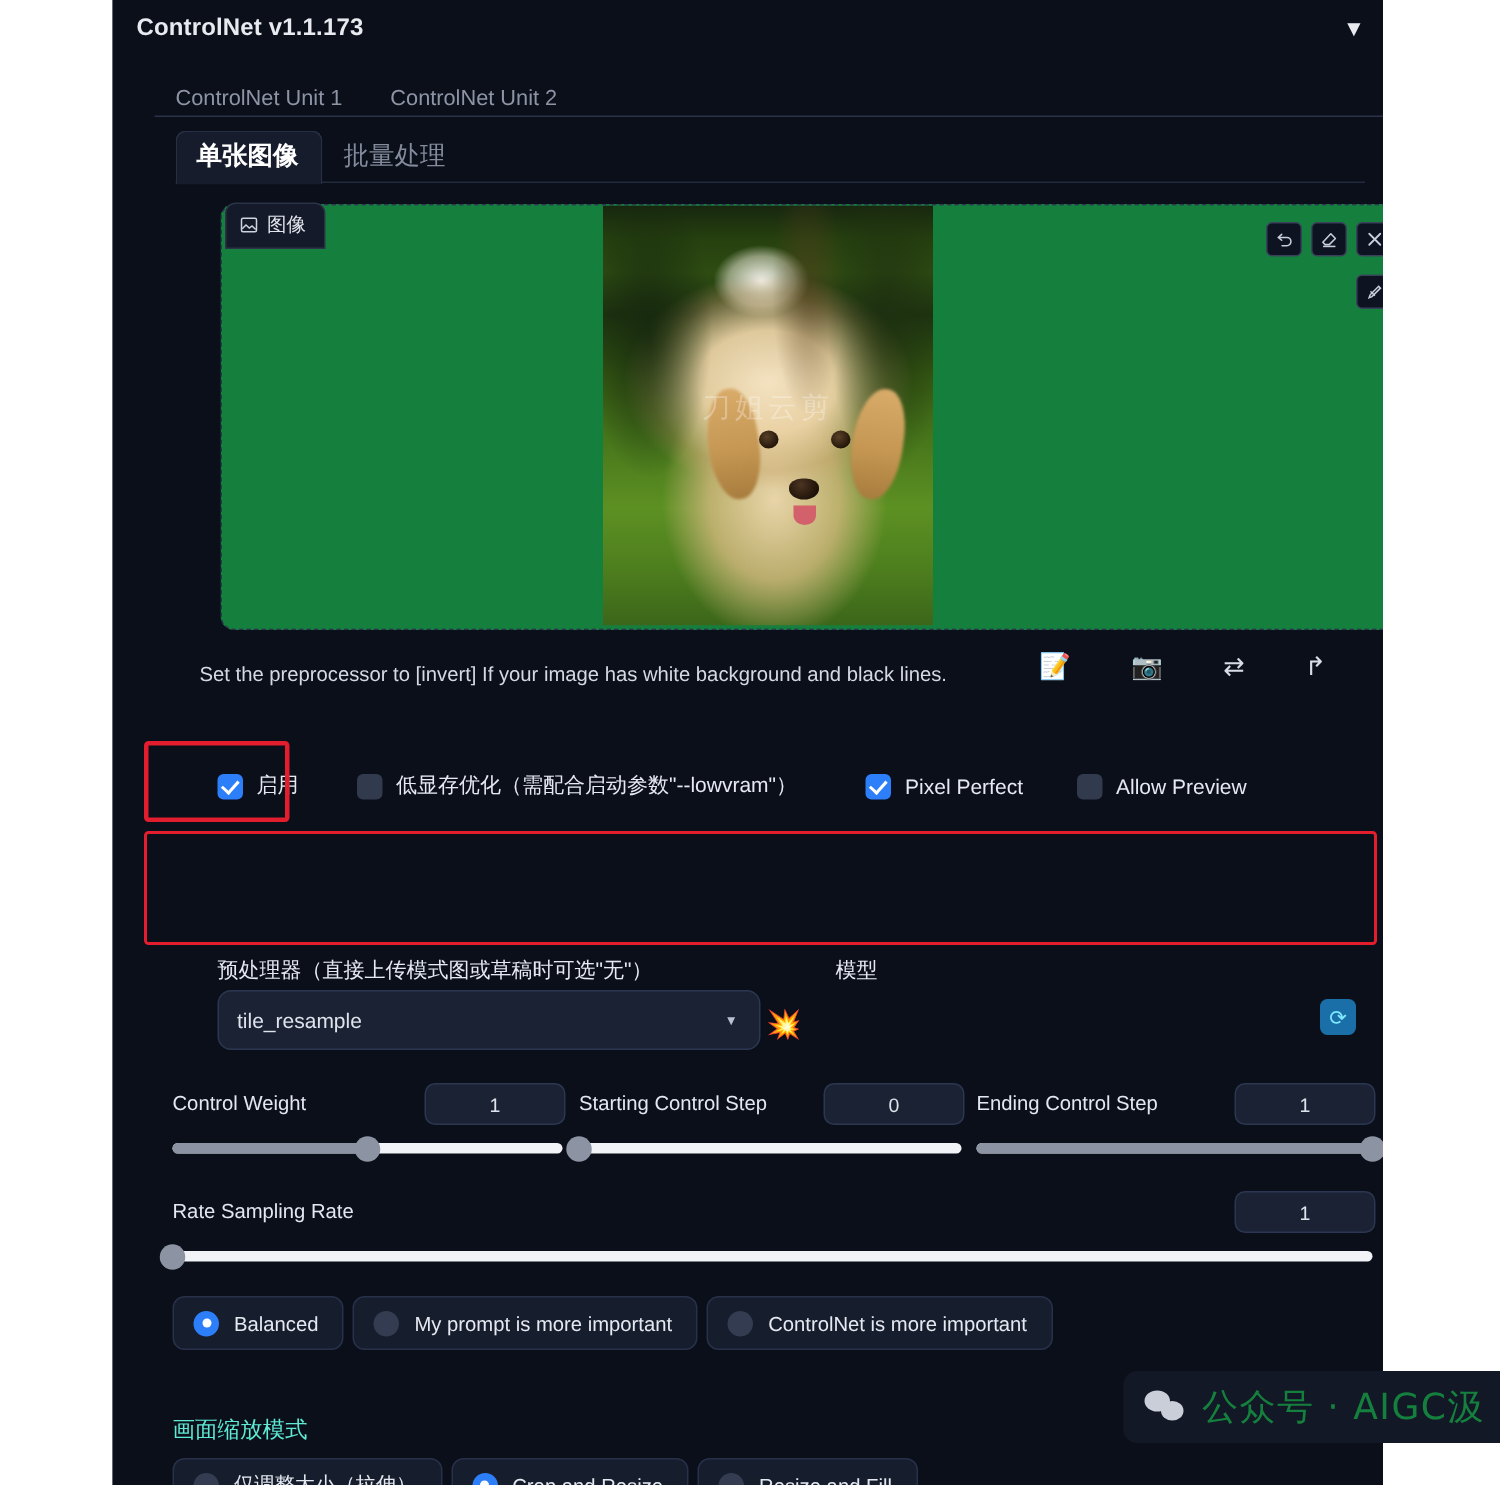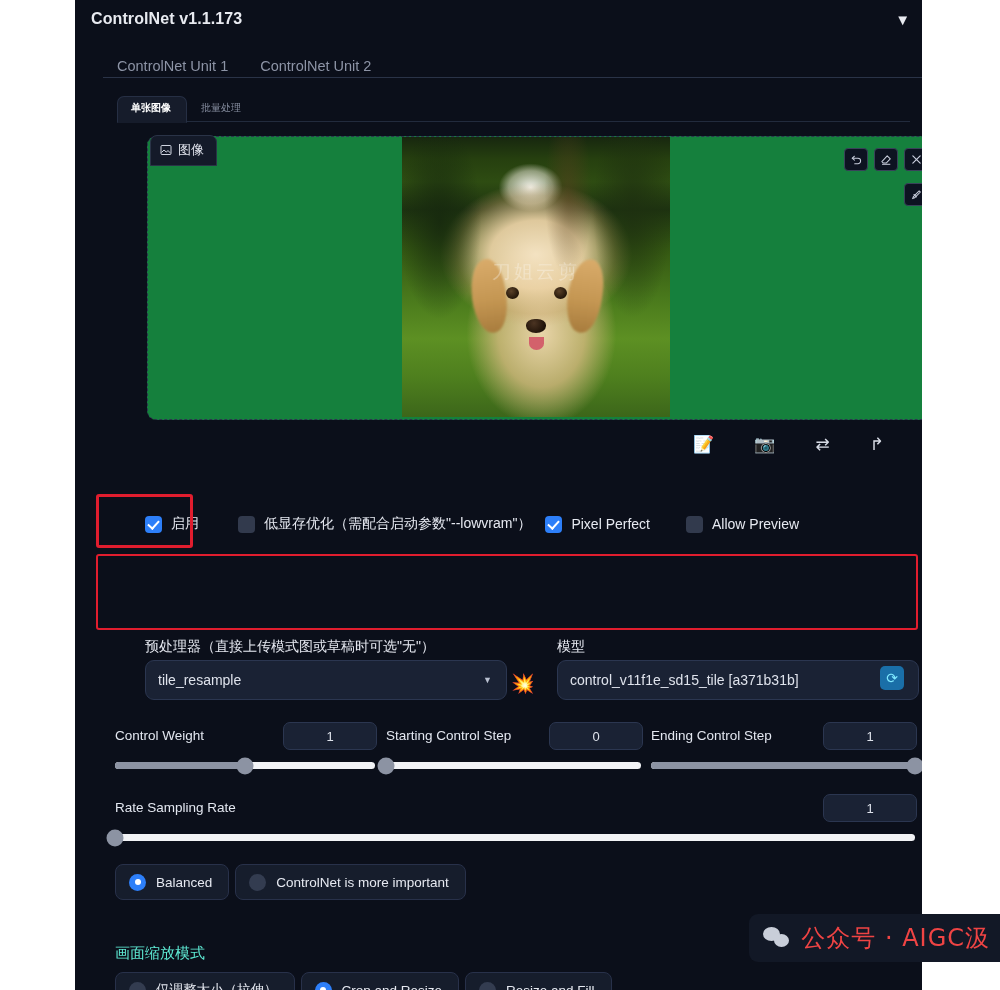--- a/index.html
+++ b/index.html
@@ -69,21 +69,21 @@
     position:absolute; left:14px; top:12px; right:4px; height:32px;
     display:flex; align-items:flex-end;
   }
   .sub-tabs:after{
     content:""; position:absolute; left:0; right:0; bottom:0;
     height:1px; background:#222b3d;
   }
   .sub-tab{
     position:relative; z-index:2;
     padding:5px 16px 7px 14px;
-    font-size:10px; color:#848b9d;
+    font-size:17px; color:#848b9d;
     cursor:pointer; white-space:nowrap;
   }
   .sub-tab.active{
     color:#ffffff; font-weight:700;
     background:#161c2b;
     border:1px solid #262f44;
     border-bottom:1px solid #161c2b;
     border-radius:7px 7px 0 0;
     margin-bottom:-1px;
     padding:4px 15px 7px 13px;
@@ -99,21 +99,21 @@
     position:absolute; left:2px; top:-2px;
     display:flex; align-items:center; gap:6px;
     padding:5px 12px 6px 9px;
     background:#141a29;
     border:1px solid #2a3347;
     border-radius:7px 7px 0 0;
     font-size:13px; color:#e2e5ee;
   }
   .img-tab .ico svg{display:block;}
   .preview-wrap{
-    position:absolute; left:254px; top:0; width:268px; height:280px;
+    position:absolute; left:254px; top:0; width:220px; height:280px;
     overflow:hidden;
   }
   
   .photo{
     position:absolute; inset:0;
     background:
       radial-gradient(ellipse 120px 90px at 50% 42%, rgba(246,228,196,.98) 0%, rgba(238,212,168,.92) 38%, rgba(206,167,112,.35) 66%, rgba(0,0,0,0) 80%),
       radial-gradient(ellipse 96px 120px at 52% 70%, rgba(240,216,176,.95) 0%, rgba(221,188,134,.75) 45%, rgba(0,0,0,0) 78%),
       radial-gradient(ellipse 40px 30px at 48% 18%, rgba(252,250,246,.95) 0%, rgba(245,240,228,.5) 55%, rgba(0,0,0,0) 80%),
       linear-gradient(180deg,
@@ -317,21 +317,21 @@
   }
   .dot.on{background:#2d7ff9;}
   .dot.on:after{content:"";width:6px;height:6px;border-radius:50%;background:#fff;}
   
   .wm{
     position:absolute; right:0; bottom:28px;
     display:flex;align-items:center;gap:10px;
     padding:8px 10px 8px 14px;
     background:#121826;
     border-radius:9px 0 0 9px;
-    color:#ef4444;
+    color:#15803d;
     font-size:24px;
     letter-spacing:1px;
     white-space:nowrap;
     font-family:"DejaVu Sans", sans-serif;
     z-index:20;
   }
   .wm .wx{
     width:28px;height:22px;flex:none;position:relative;
   }
   .wm .wx:before,.wm .wx:after{
@@ -408,59 +408,56 @@
           <div class="tool-btn">
             <svg width="12" height="12" viewBox="0 0 14 14" fill="none" stroke="#c9cedd" stroke-width="1.2" stroke-linecap="round">
               <path d="M10.6 2.2 L12 3.6 L5.4 10.2 L3.2 11 L4 8.8 Z"></path>
               <path d="M4.6 6.4 L7.4 9.2"></path>
             </svg>
           </div>
         </div>
       </div>
 
       <div class="hint-row">
+        <div class="hint-text">Set the preprocessor to [invert] If your image has white background and black lines.</div>
         <div class="hint-icons">
           <span class="hint-ico">📝</span>
           <span class="hint-ico">📷</span>
           <span class="hint-ico">⇄</span>
           <span class="hint-ico">↱</span>
         </div>
       </div>
 
       <div class="chk-row">
         <div class="chk" style="margin-left:12px;">
           <span class="box on"></span>
           <span>启用</span>
         </div>
         <div class="chk" style="margin-left:39px;">
           <span class="box"></span>
           <span>低显存优化（需配合启动参数"--lowvram"）</span>
         </div>
-        <div class="chk" style="margin-left:14px;">
+        <div class="chk" style="margin-left:46px;">
           <span class="box on"></span>
           <span>Pixel Perfect</span>
         </div>
         <div class="chk" style="margin-left:36px;">
           <span class="box"></span>
           <span>Allow Preview</span>
         </div>
       </div>
 
       <div class="pp-row">
         <div class="pp-label" style="left:12px;">预处理器（直接上传模式图或草稿时可选"无"）</div>
         <div class="dd" style="left:12px;width:336px;">
           <span>tile_resample</span>
           <span class="caret">▼</span>
         </div>
         <div class="pp-star">💥</div>
         <div class="pp-label" style="left:424px;">模型</div>
-        <div class="dd" style="left:424px;width:336px;">
-          <span>control_v11f1e_sd15_tile [a371b31b]</span>
-          <span class="caret">▼</span>
-        </div>
         <div class="refresh-btn">⟳</div>
       </div>
 
       <div class="slider-block" style="left:12px;top:650px;width:260px;">
         <div class="sl-label">Control Weight</div>
         <div class="sl-num" style="left:168px;">1</div>
         <div class="track" style="left:0;width:260px;">
           <div class="fill" style="width:50%;"></div>
           <div class="thumb" style="left:50%;"></div>
         </div>
@@ -492,20 +489,24 @@
       </div>
 
       <div class="grp-label" style="left:12px;top:790px;">Control Mode</div>
       <div class="radio-row" style="left:12px;top:786px;">
         <div class="rbtn">
           <span class="dot on"></span>
           <span>Balanced</span>
         </div>
         <div class="rbtn">
           <span class="dot"></span>
+          <span>My prompt is more important</span>
+        </div>
+        <div class="rbtn">
+          <span class="dot"></span>
           <span>ControlNet is more important</span>
         </div>
       </div>
 
       <div class="grp-label" style="left:12px;top:866px;">画面缩放模式</div>
       <div class="radio-row" style="left:12px;top:894px;">
         <div class="rbtn">
           <span class="dot"></span>
           <span>仅调整大小（拉伸）</span>
         </div>

